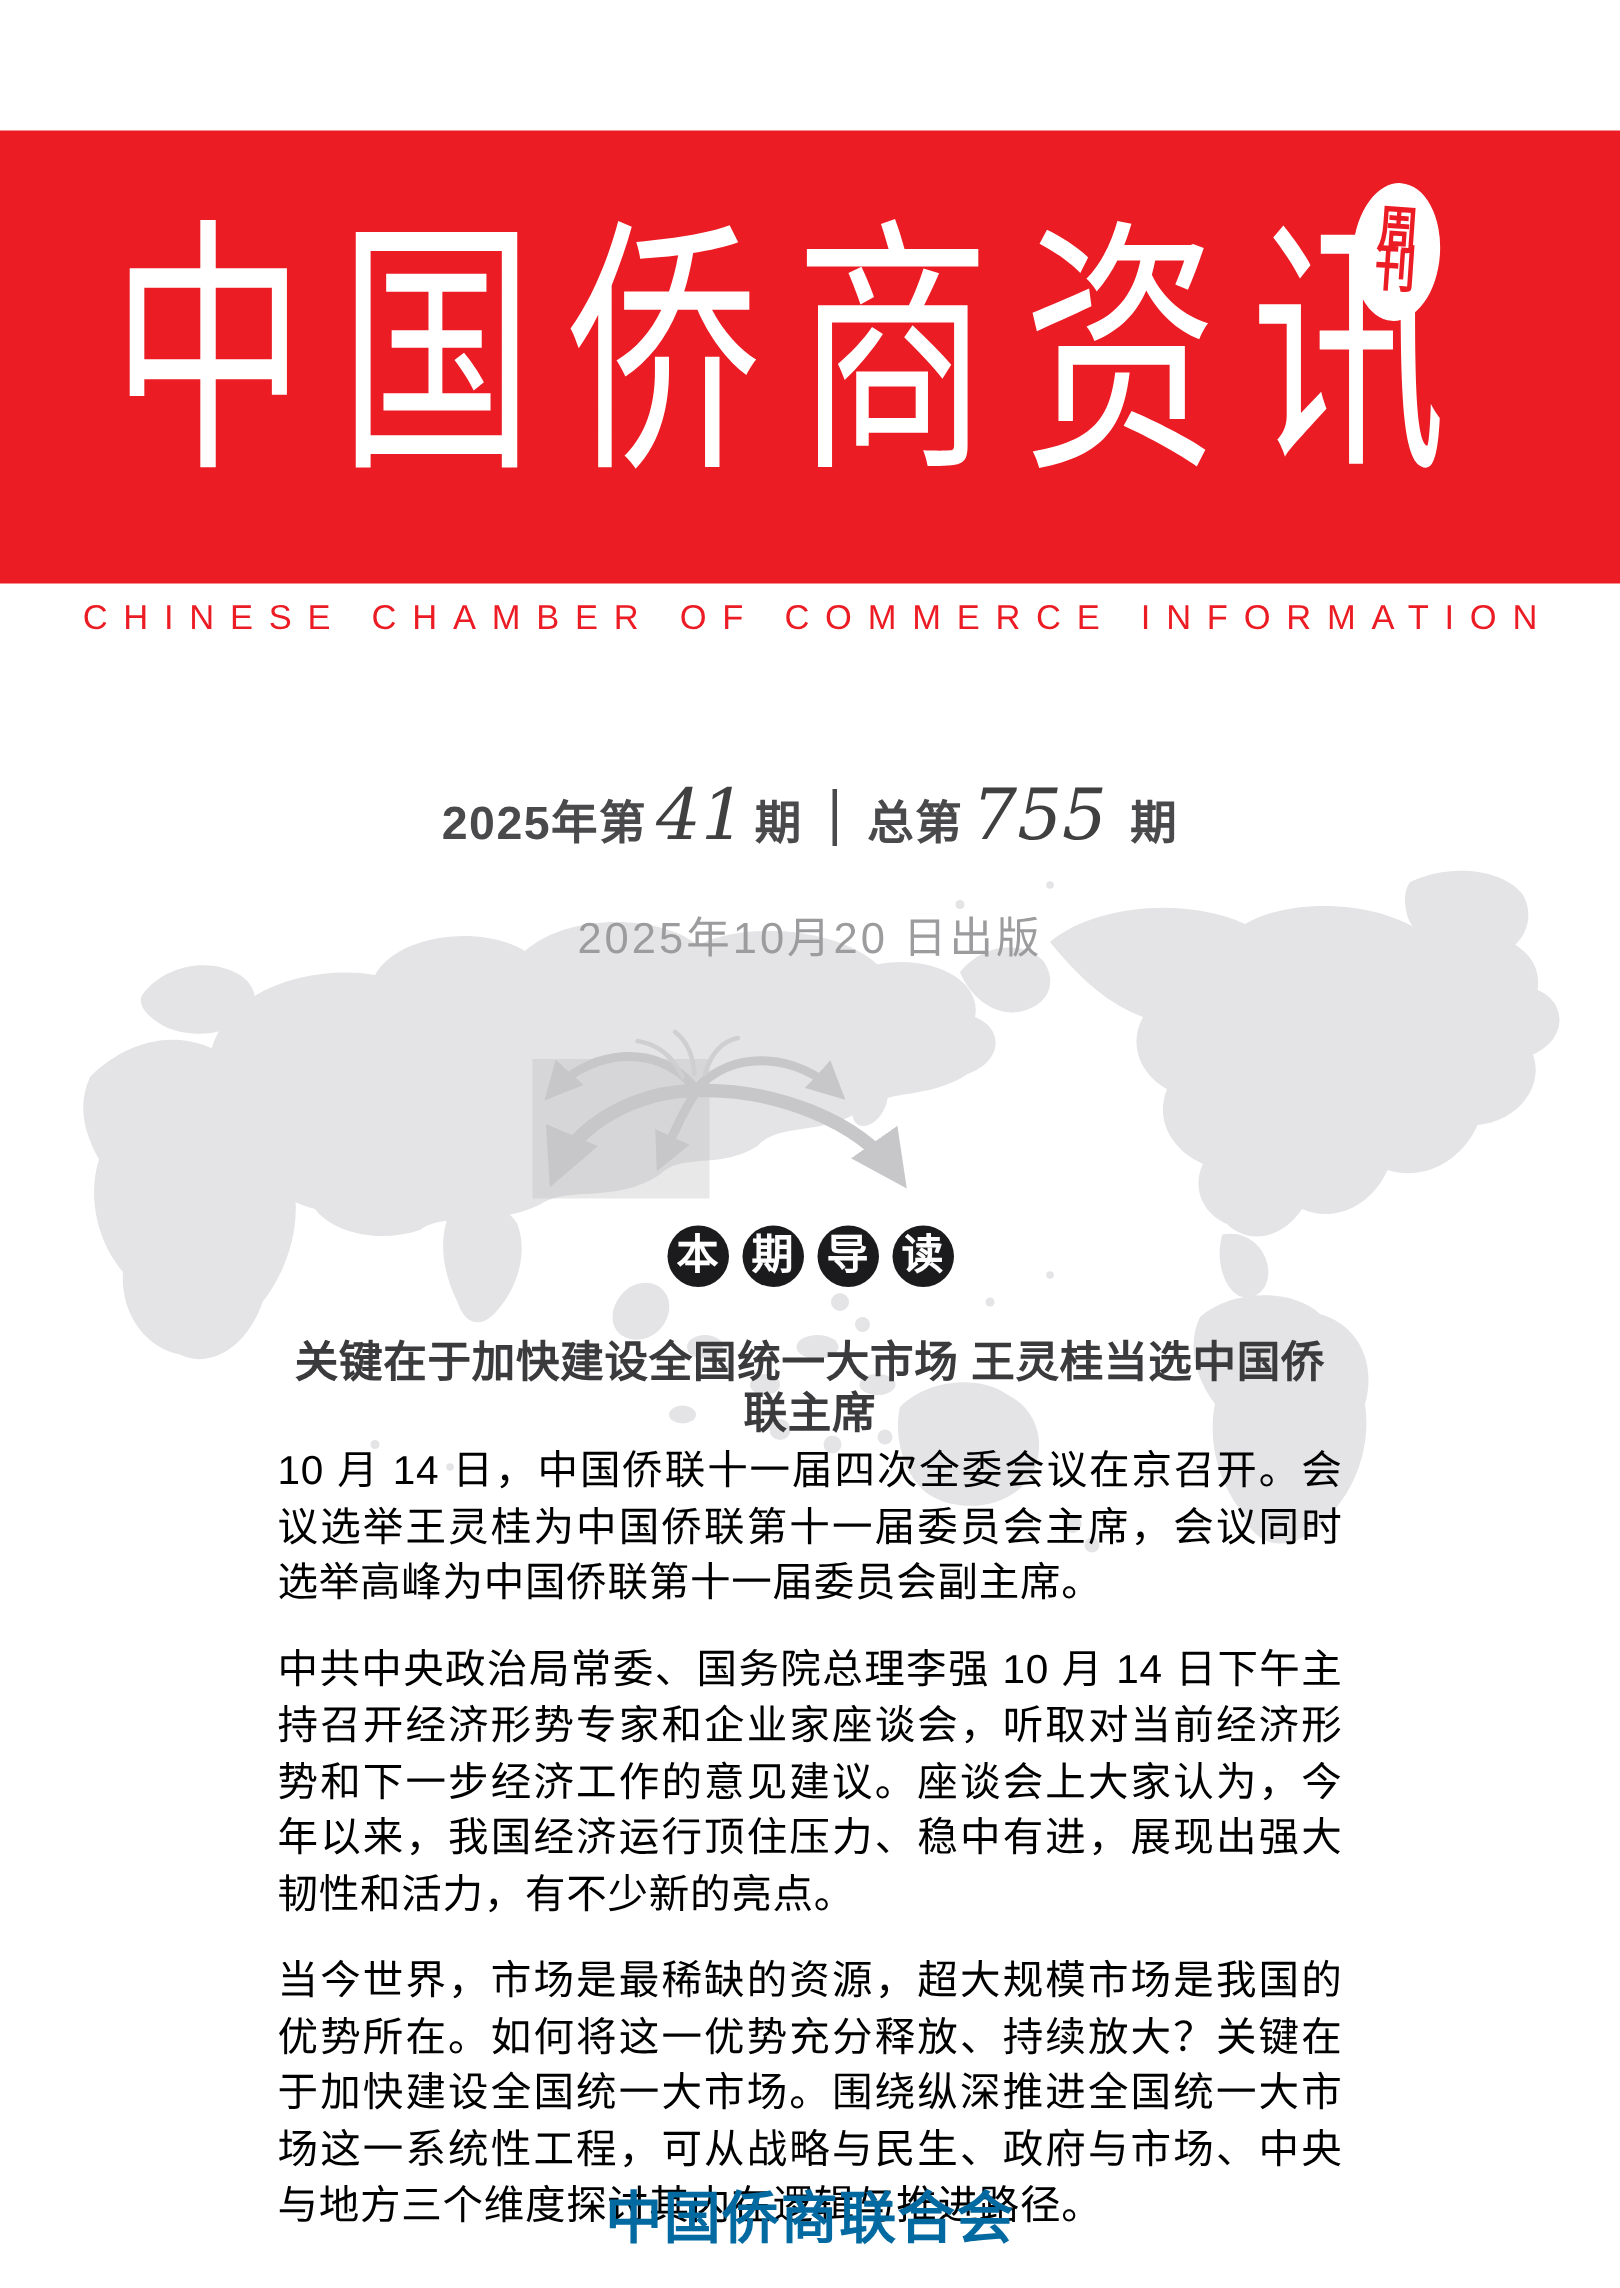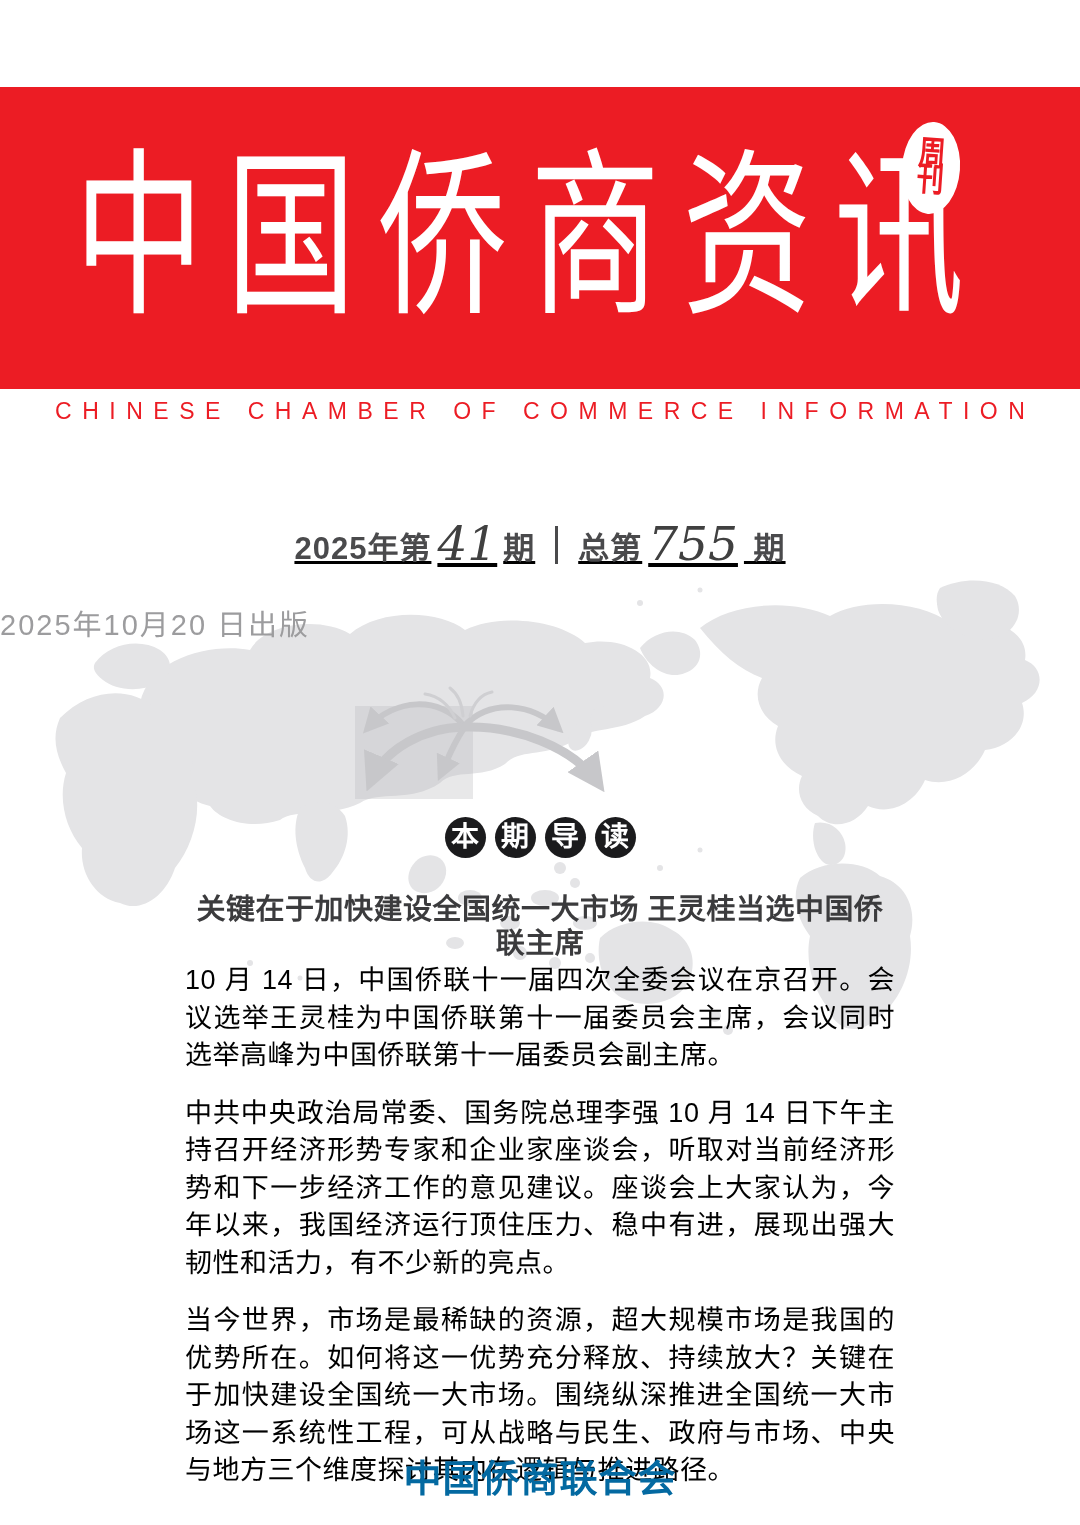--- a/index.html
+++ b/index.html
@@ -32,37 +32,37 @@
     transform:scaleY(1.25);
   }
   .en-subtitle{
     position:absolute;left:0;top:382px;width:1080px;
     text-align:center;color:#EC1C24;font-size:23px;font-weight:400;
     letter-spacing:10.5px;white-space:nowrap;text-indent:10.5px;
   }
   
   .issue-line{
     position:absolute;left:0;top:503px;width:1080px;height:52px;
-    display:flex;align-items:center;justify-content:center;text-decoration:underline;
+    display:flex;align-items:center;justify-content:center;
   }
   .issue-bold{
     font-size:31px;font-weight:700;color:#4A4A4C;letter-spacing:1px;white-space:pre;
   }
   .issue-num{
     font-family:"DejaVu Serif","Liberation Serif",serif;
     font-style:italic;font-weight:400;font-size:47px;color:#404040;
     line-height:1;padding:0 6px;transform:translateY(-2px);
   }
   .issue-divider{
     display:inline-block;width:3px;height:38px;background:#4A4A4C;
     margin:0 20px;
   }
   .pub-date{
     position:absolute;left:0;top:585px;width:1080px;
-    font-size:29px;color:#9C9C9E;letter-spacing:2px;
+    text-align:center;font-size:29px;color:#9C9C9E;letter-spacing:2px;
     z-index:2;
   }
   
   .map-bg{position:absolute;left:0;top:552px;width:1080px;height:482px;z-index:0;}
   
   .digest{
     position:absolute;left:0;top:800px;width:1080px;height:42px;
     display:flex;align-items:center;justify-content:center;gap:9px;z-index:2;
   }
   .badge{

